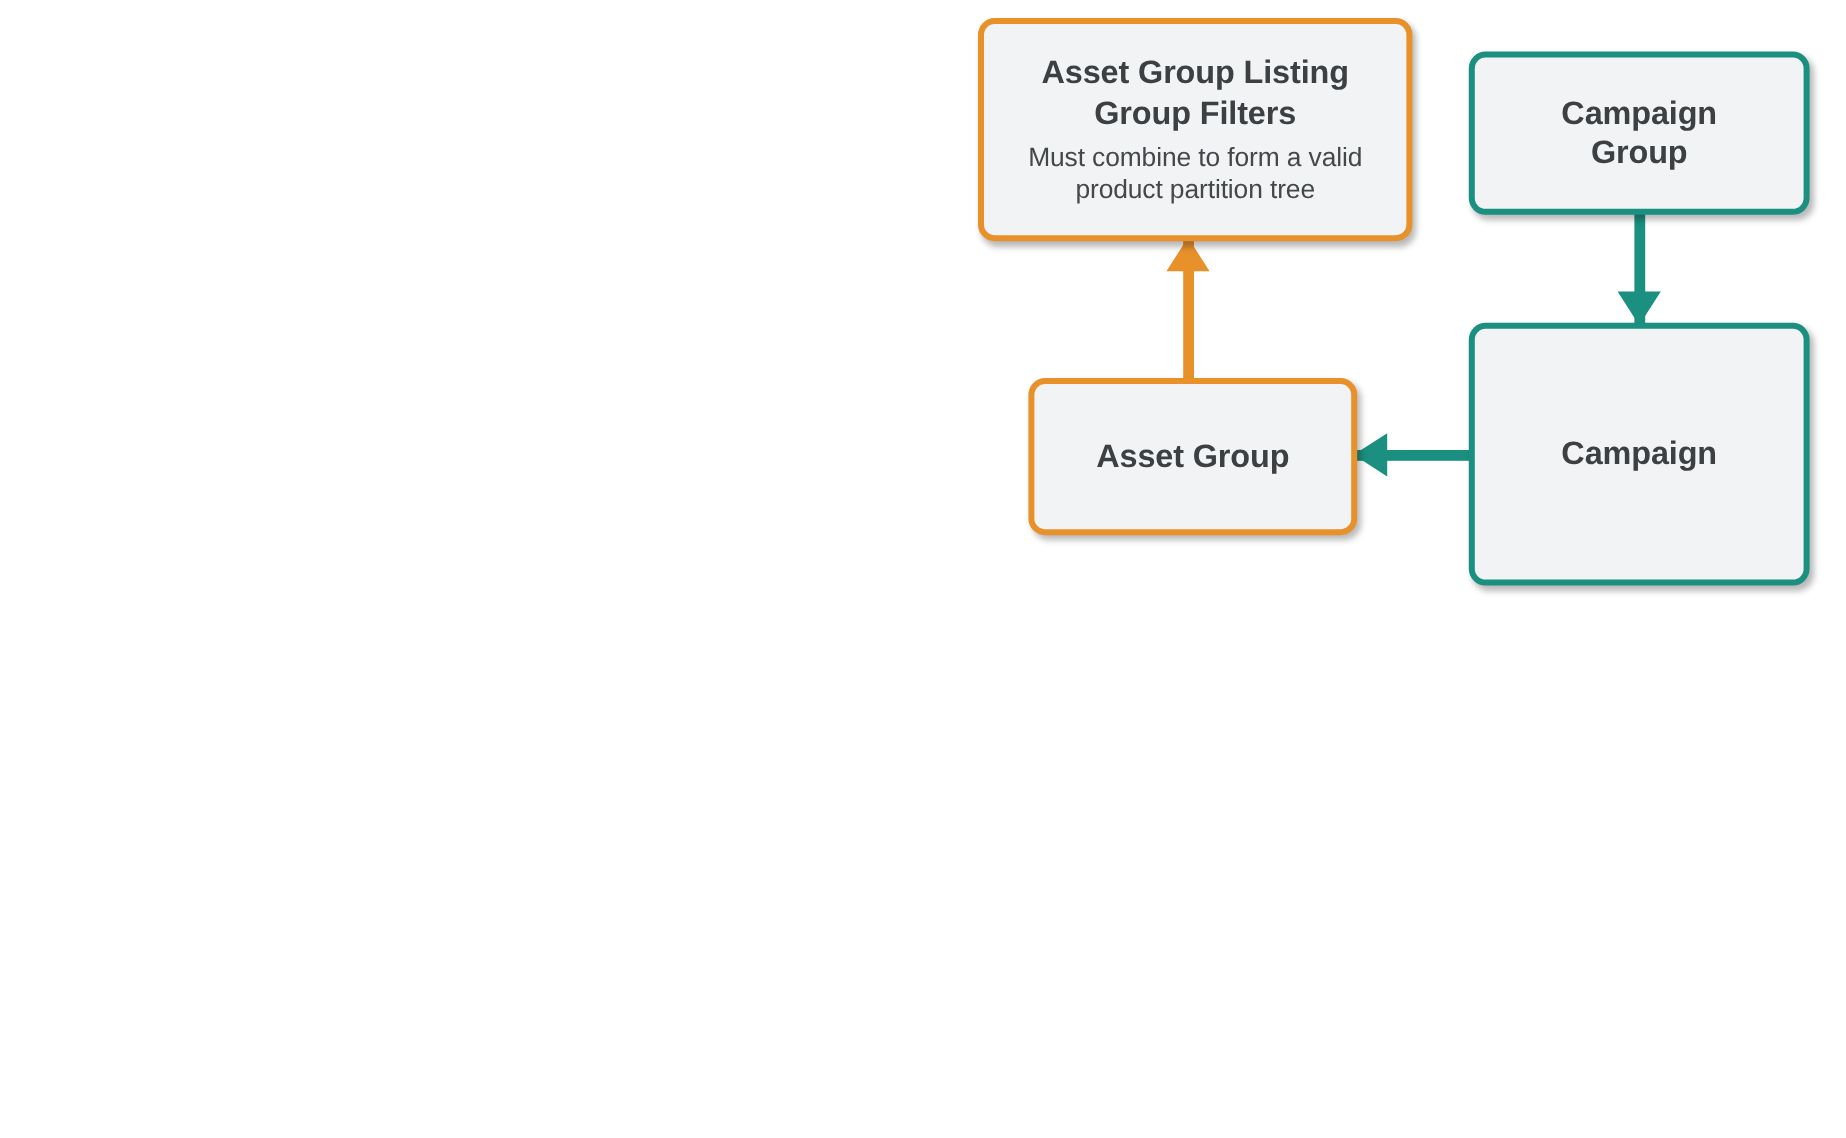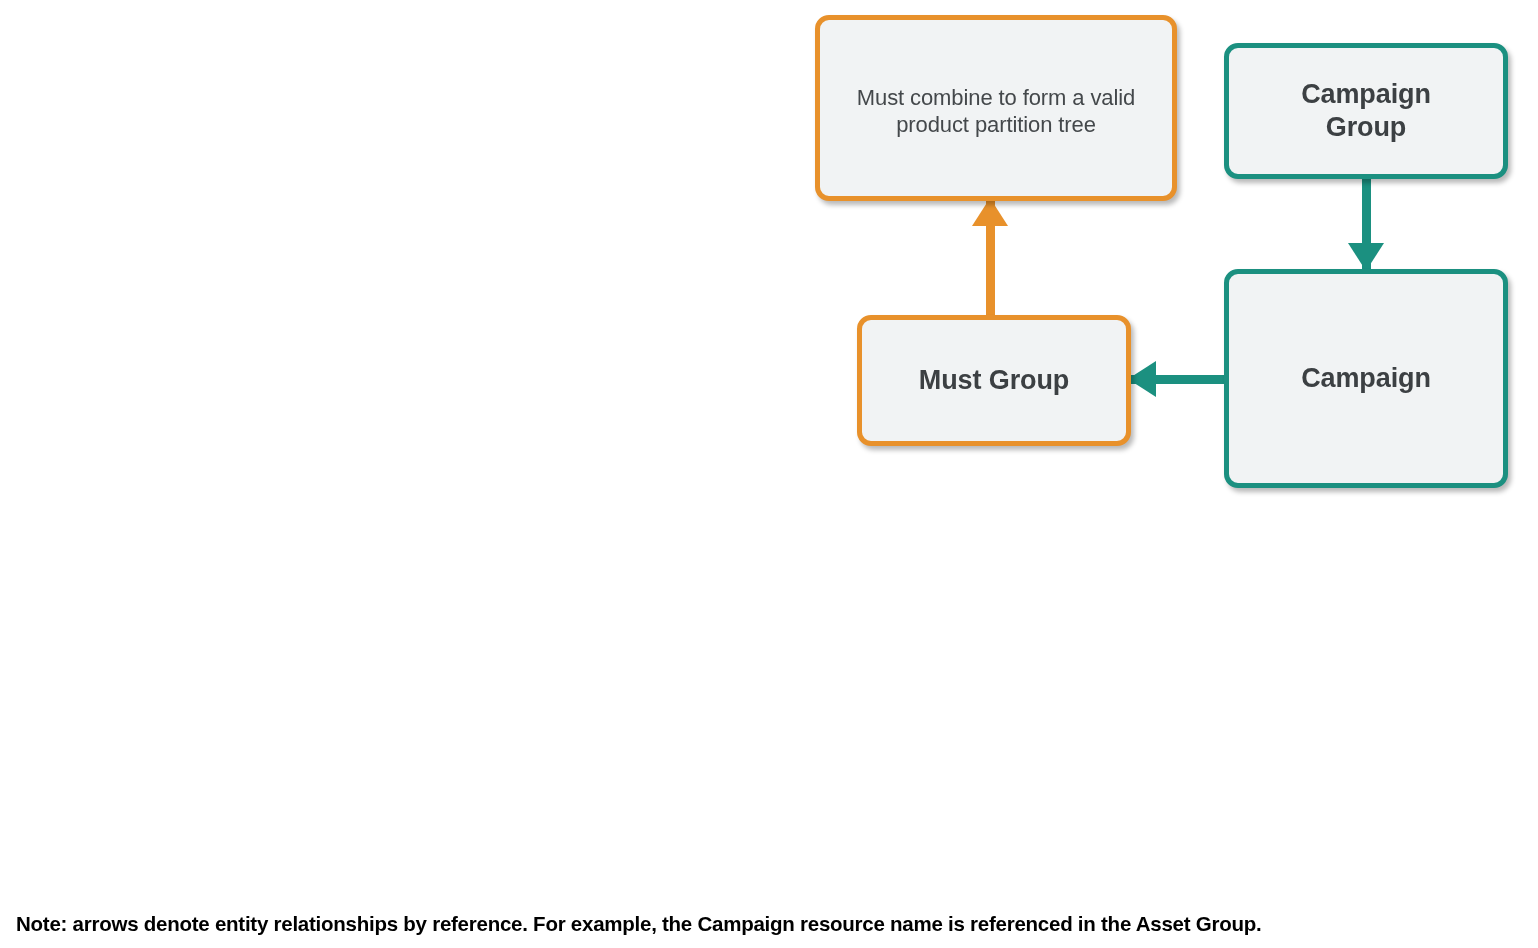--- a/index.html
+++ b/index.html
@@ -115,33 +115,36 @@
     <div class="edge-line" style="left:1362px; top:175px; width:9px; height:96px;"></div>
     <div class="arrowhead arrow-down" style="left:1348px; top:243px;"></div>
   </div>
 
   <div class="edge teal">
     <div class="edge-line" style="left:1126px; top:375px; width:104px; height:9px;"></div>
     <div class="arrowhead arrow-left" style="left:1128px; top:361px;"></div>
   </div>
 
   <div class="node orange" style="left:815px; top:15px; width:362px; height:186px;">
+    <div class="node-title">
+      <span>Asset Group Listing</span><br>
+      <span>Group Filters</span>
+    </div>
     <div class="node-desc" style="max-width:320px;">Must combine to form a valid product partition tree</div>
   </div>
 
   <div class="node teal" style="left:1224px; top:43px; width:284px; height:136px;">
     <div class="node-title">
       <span>Campaign</span><br>
       <span>Group</span>
     </div>
   </div>
 
   <div class="node orange" style="left:857px; top:315px; width:274px; height:131px;">
-    <div class="node-title">Must Group</div>
+    <div class="node-title">Asset Group</div>
   </div>
 
   <div class="node teal" style="left:1224px; top:269px; width:284px; height:219px;">
     <div class="node-title">Campaign</div>
   </div>
 
-  <div id="footnote">Note: arrows denote entity relationships by reference. For example, the Campaign resource name is referenced in the Asset Group.</div>
 
 </div>
 
 </body></html>

